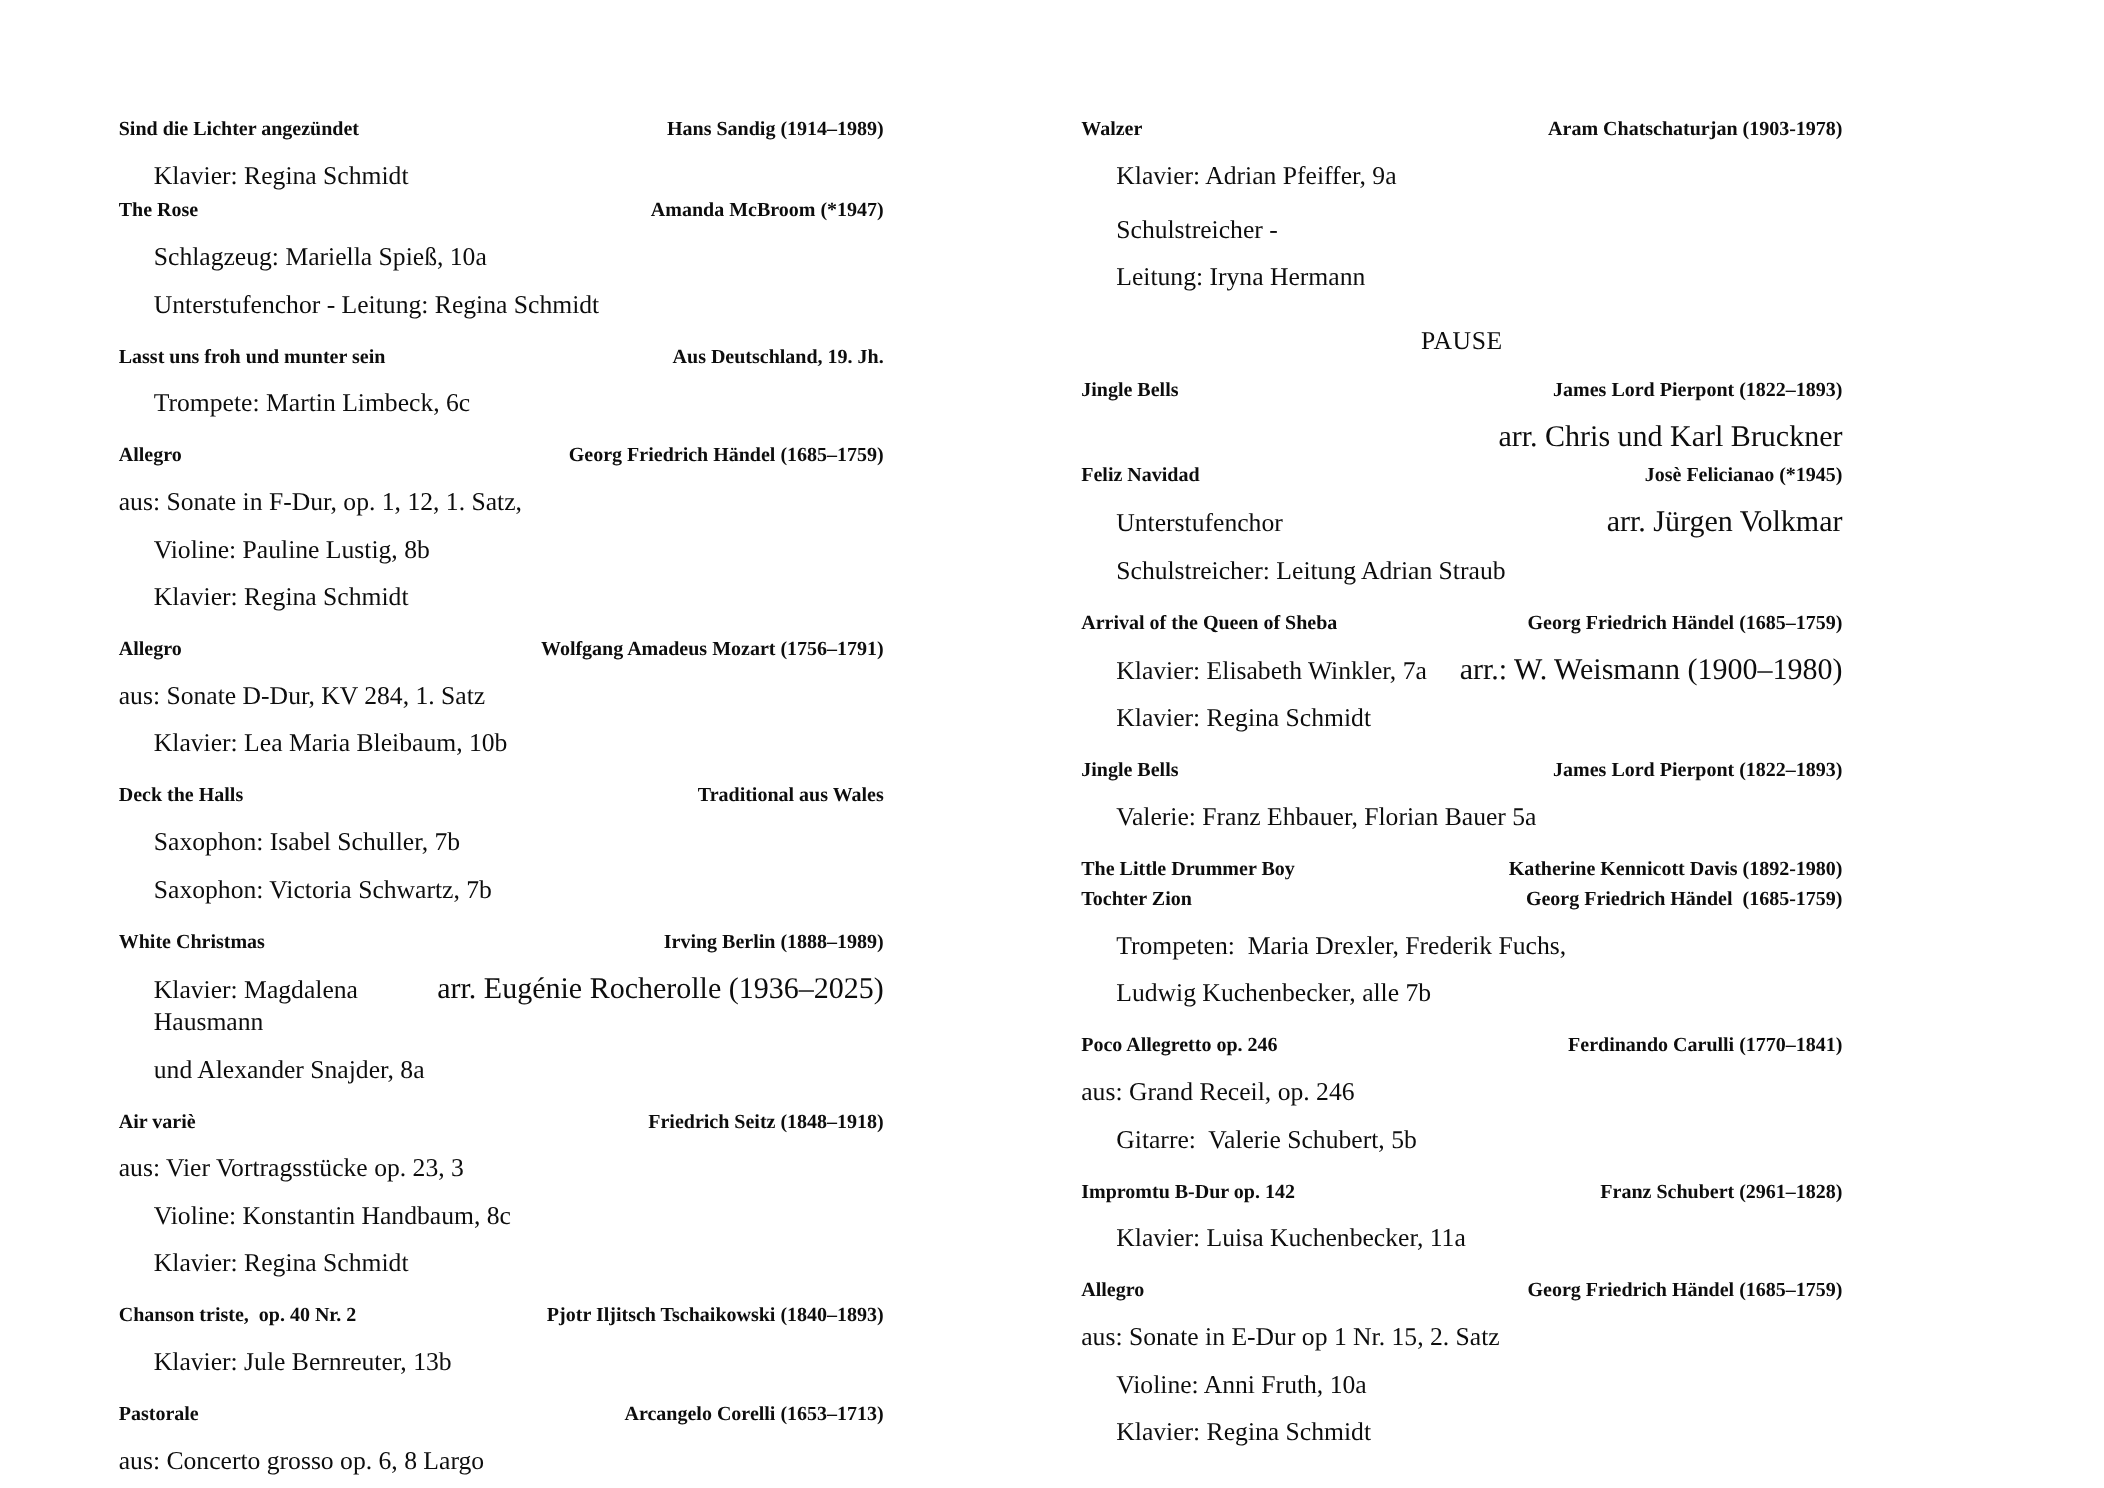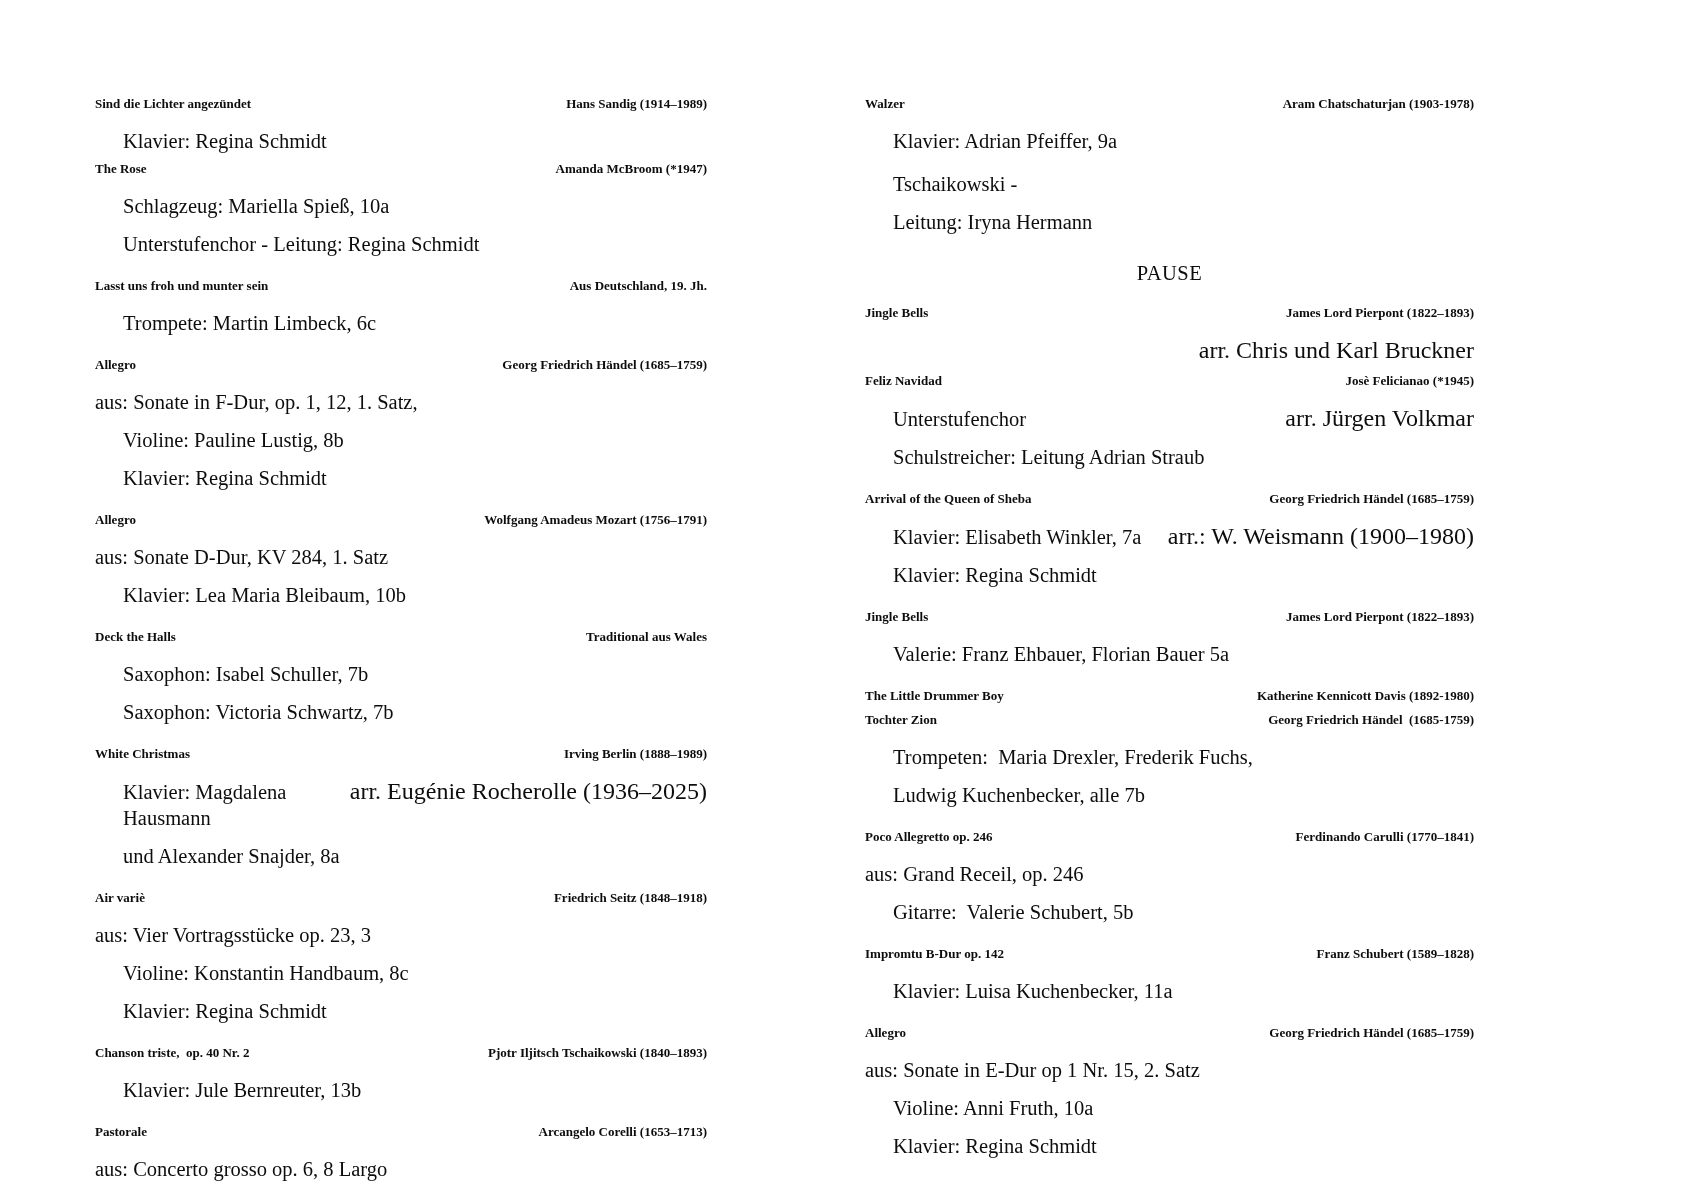--- a/index.html
+++ b/index.html
@@ -24,21 +24,21 @@
 
   .entry { margin-bottom: 17px; }
   #col-left > .entry:nth-child(1) { margin-bottom: 3px; }
   #col-right > div:nth-child(4) { margin-bottom: 6px; }
 
   .title-row {
     display: flex;
     justify-content: space-between;
     align-items: baseline;
     font-weight: bold;
-    font-size: 13px;
+    font-size: 16px;
     line-height: 24px;
   }
   .title {
     white-space: pre-wrap;
     padding-right: 8px;
   }
   .composer {
     text-align: right;
     white-space: pre;
     flex: none;
@@ -197,21 +197,21 @@
       <div class="title-row">
         <span class="title">Walzer</span>
         <span class="composer">Aram Chatschaturjan (1903-1978)</span>
       </div>
       <div class="detail-row">
         <span class="detail indent">Klavier: Adrian Pfeiffer, 9a</span>
       </div>
     </div>
     <div class="entry">
       <div class="detail-row">
-        <span class="detail indent">Tschaikowski -</span>
+        <span class="detail indent">Schulstreicher -</span>
       </div>
       <div class="detail-row">
         <span class="detail indent">Leitung: Iryna Hermann</span>
       </div>
     </div>
     <div class="pause">PAUSE</div>
     <div class="entry">
       <div class="title-row">
         <span class="title">Jingle Bells</span>
         <span class="composer">James Lord Pierpont (1822–1893)</span>
@@ -280,21 +280,21 @@
       <div class="detail-row">
         <span class="detail">aus: Grand Receil, op. 246</span>
       </div>
       <div class="detail-row">
         <span class="detail indent">Gitarre:  Valerie Schubert, 5b</span>
       </div>
     </div>
     <div class="entry">
       <div class="title-row">
         <span class="title">Impromtu B-Dur op. 142</span>
-        <span class="composer">Franz Schubert (1589–1828)</span>
+        <span class="composer">Franz Schubert (2961–1828)</span>
       </div>
       <div class="detail-row">
         <span class="detail indent">Klavier: Luisa Kuchenbecker, 11a</span>
       </div>
     </div>
     <div class="entry">
       <div class="title-row">
         <span class="title">Allegro</span>
         <span class="composer">Georg Friedrich Händel (1685–1759)</span>
       </div>

